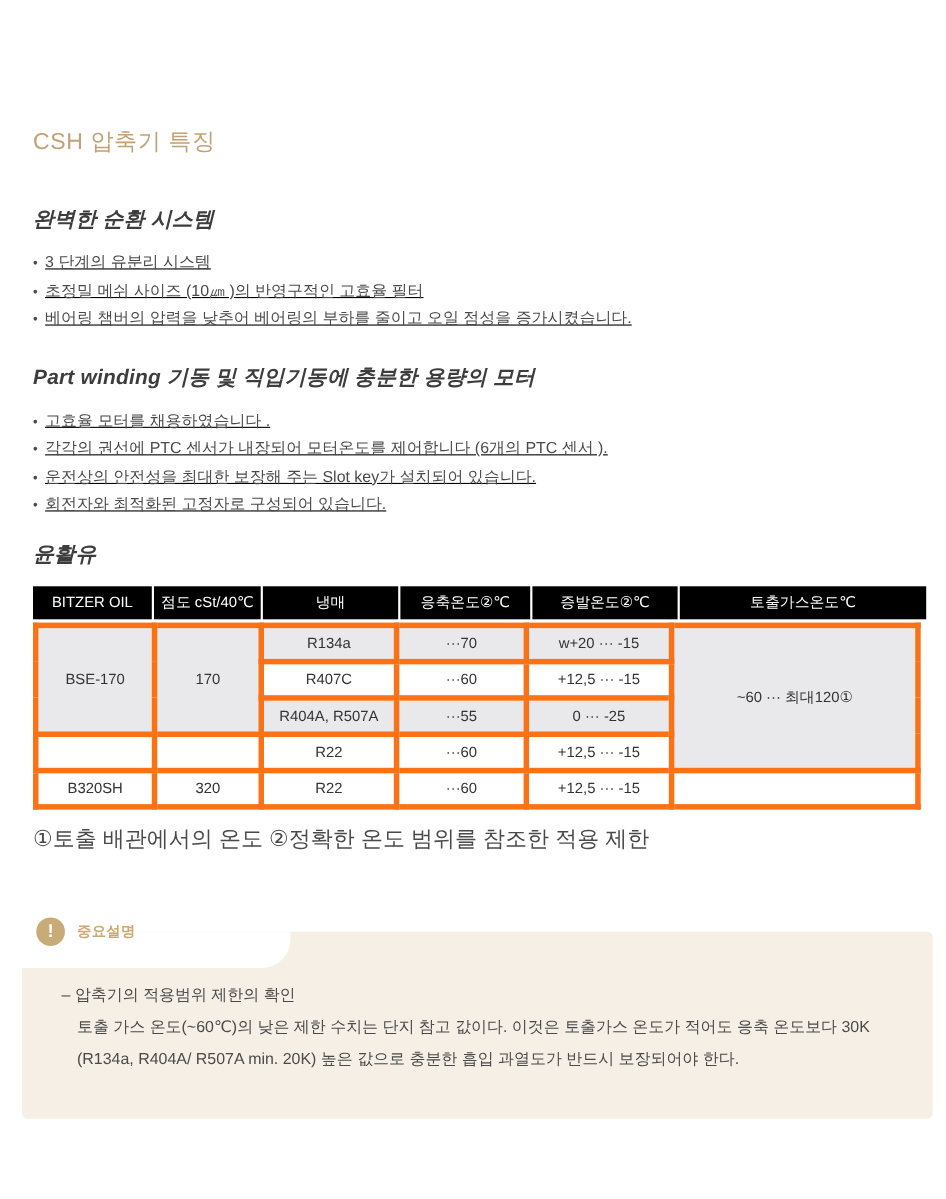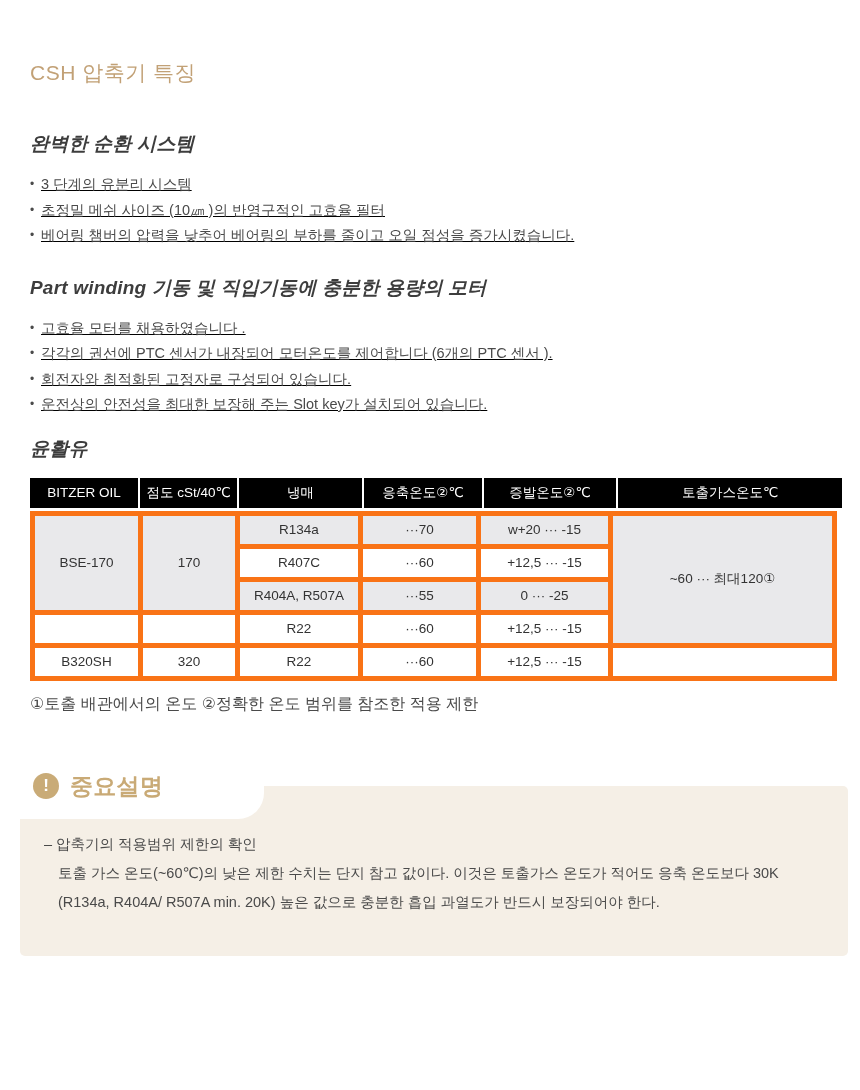--- a/index.html
+++ b/index.html
@@ -2,21 +2,21 @@
 <html><head>
 <meta charset="utf-8">
 <style>
   * { margin:0; padding:0; box-sizing:border-box; }
   html,body { background:#ffffff; }
   body {
     width:860px; height:1090px; overflow:hidden; position:relative;
     font-family:"Liberation Sans","DejaVu Sans",sans-serif;
     -webkit-font-smoothing:antialiased;
   }
-  .content { padding:59px 30px 0 30px; }
+  .content { padding:114px 30px 0 30px; }
 
   .page-title { font-size:21px; font-weight:400; color:#c2a176; letter-spacing:0.5px; }
 
   h2.sec-heading { font-size:19px; font-weight:700; color:#3d3d3d; letter-spacing:0.2px;font-style:italic; }
   .sec-heading.m1 { margin-top:44px; }
   .sec-heading.m2 { margin-top:26px; }
   .sec-heading.m3 { margin-top:18px; }
 
   ul.bullets { list-style:none; margin-top:15px; width:800px;text-decoration:underline; }
   ul.bullets li {
@@ -38,55 +38,55 @@
   table.tbl-body {
     border-collapse:collapse; table-layout:fixed; width:802px; margin-top:3px;
     border-top:2px solid #3f3f3f; border-bottom:2px solid #3f3f3f;
   }
   table.tbl-body td {
     border:5px solid #f97316; height:33px; text-align:center; vertical-align:middle;
     font-size:13.5px; color:#333333; background:#ffffff; white-space:nowrap; overflow:hidden;
   }
   table.tbl-body td.g { background:#e9e9eb; }
 
-  .footnote { margin-top:13px; font-size:16px; color:#4a4a4a; }
+  .footnote { margin-top:13px; font-size:20px; color:#4a4a4a; }
 
   
   .note-section { position:relative; height:183px; margin:58px 12px 0 20px; }
   .note-panel { position:absolute; top:13px; left:0; right:0; bottom:0; background:#f5efe6; border-radius:5px; }
   .note-tab { position:absolute; top:13px; left:0; width:244px; height:33px; background:#ffffff; border-bottom-right-radius:26px; }
   .note-label { position:absolute; top:0; left:13px; height:27px; display:flex; align-items:center; gap:11px; }
   .note-icon {
     width:26px; height:26px; border-radius:50%; background:#c9ab77; color:#ffffff;
     font-size:17px; font-weight:700; text-align:center; line-height:25px; flex:0 0 auto;
   }
-  .note-title { font-size:23px; font-weight:600; color:#c9aa76; letter-spacing:0.3px; }
-  .note-text { position:absolute; top:57px; left:24px; right:48px; font-size:14.5px; color:#4a4a4a; line-height:29px; }
+  .note-title { font-size:13px; font-weight:600; color:#c9aa76; letter-spacing:0.3px; }
+  .note-text { position:absolute; top:57px; left:36px; right:48px; font-size:14.5px; color:#4a4a4a; line-height:29px; }
   .note-text .note-body { margin-left:14px; }
 </style>
 </head>
 <body>
 
 <div class="content">
 
   <div class="page-title">CSH 압축기 특징</div>
 
   <h2 class="sec-heading m1">완벽한 순환 시스템</h2>
   <ul class="bullets">
     <li>3 단계의 유분리 시스템</li>
     <li>초정밀 메쉬 사이즈 (10㎛ )의 반영구적인 고효율 필터</li>
     <li>베어링 챔버의 압력을 낮추어 베어링의 부하를 줄이고 오일 점성을 증가시켰습니다.</li>
   </ul>
 
   <h2 class="sec-heading m2">Part winding 기동 및 직입기동에 충분한 용량의 모터</h2>
   <ul class="bullets">
     <li>고효율 모터를 채용하였습니다 .</li>
     <li>각각의 권선에 PTC 센서가 내장되어 모터온도를 제어합니다 (6개의 PTC 센서 ).</li>
+    <li>운전상의 안전성을 최대한 보장해 주는 Slot key가 설치되어 있습니다.</li>
     <li>회전자와 최적화된 고정자로 구성되어 있습니다.</li>
-    <li>운전상의 안전성을 최대한 보장해 주는 Slot key가 설치되어 있습니다.</li>
   </ul>
 
   <h2 class="sec-heading m3">윤활유</h2>
 
   <div class="tbl">
     <div class="tbl-head">
       <div class="hcell">BITZER OIL</div>
       <div class="hcell">점도 cSt/40℃</div>
       <div class="hcell">냉매</div>
       <div class="hcell">응축온도②℃</div>

